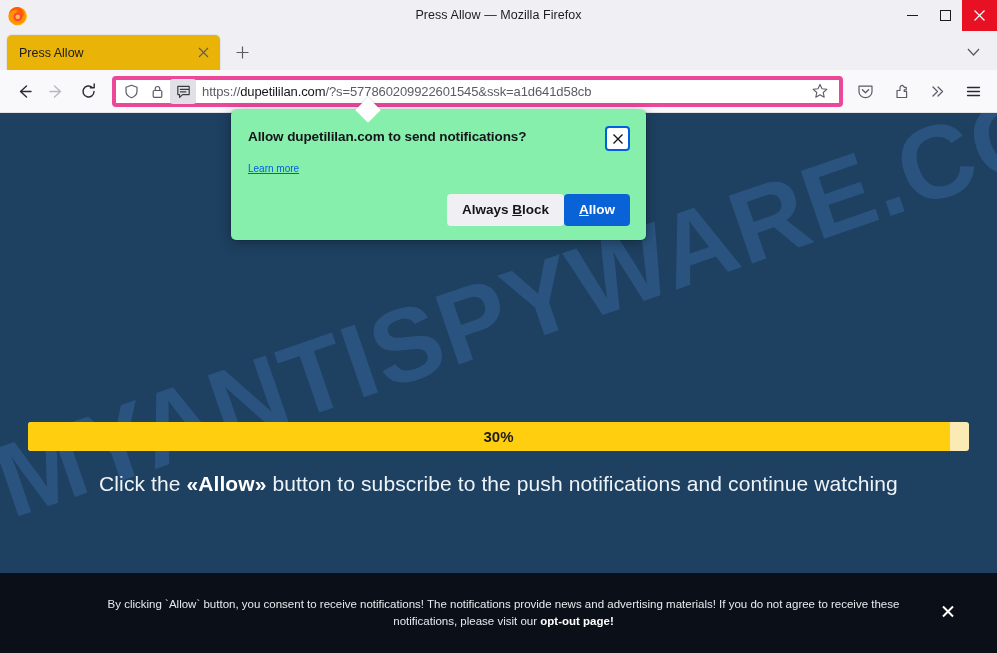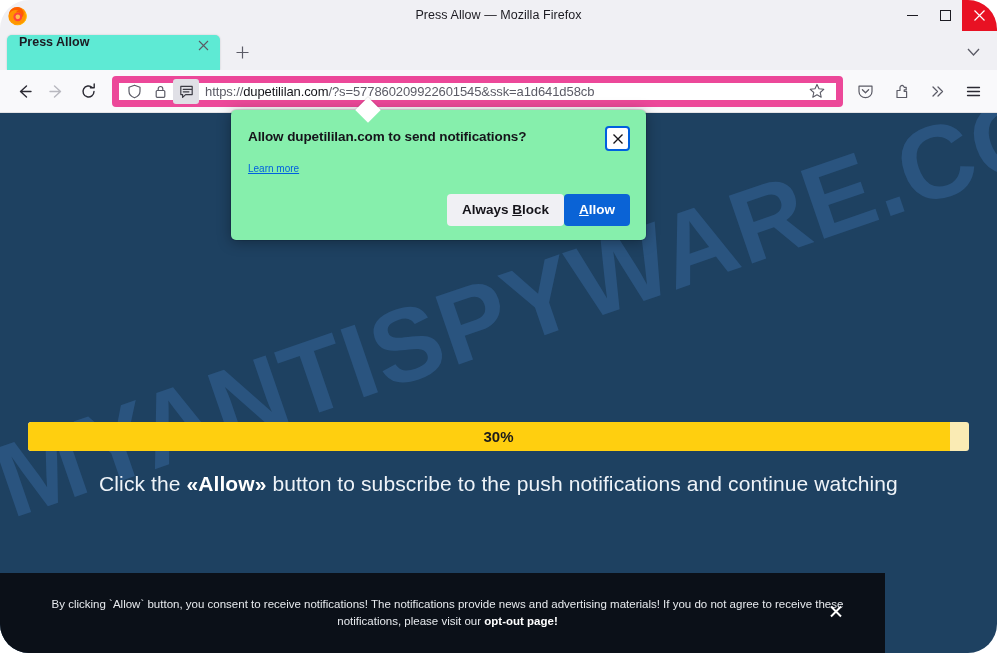--- a/index.html
+++ b/index.html
@@ -11,21 +11,20 @@
     font-family: "Liberation Sans", sans-serif;
     background: #ffffff;
   }
 
   #app {
     position: relative;
     width: 997px;
     height: 653px;
     overflow: hidden;
     background: #f9f9fb;
-    border-radius: 29px;
   }
 
   
   .titlebar {
     position: relative;
     height: 31px;
     background: #f0f0f4;
     border-bottom: 1px solid #f0f0f4;
     display: flex;
     align-items: center;
@@ -65,26 +64,26 @@
     height: 39px;
     background: #f0f0f4;
     display: flex;
     align-items: flex-end;
     padding-left: 7px;
   }
   .tab {
     position: relative;
     width: 213px;
     height: 35px;
-    background: #5eead4;
+    background: #eab308;
     border-radius: 5px 5px 0 0;
     display: flex;
+    align-items: center;
     padding: 0 6px 0 12px;
     box-shadow: 0 0 2px rgba(0,0,0,0.18);
-    font-weight: bold;
   }
   .tab-label {
     flex: 1;
     font-size: 12.5px;
     color: #1c1b22;
     white-space: nowrap;
     overflow: hidden;
     text-overflow: ellipsis;
   }
   .tab-close {
@@ -119,21 +118,21 @@
     width: 32px; height: 32px;
     display: flex; align-items: center; justify-content: center;
     border-radius: 4px;
     flex: 0 0 auto;
   }
   .urlbar {
     flex: 1;
     height: 31px;
     margin: 0 6px 0 8px;
     background: #ffffff;
-    border: 7px solid #ec4899;
+    border: 4px solid #ec4899;
     border-radius: 4px;
     display: flex;
     align-items: center;
     padding: 0 6px 0 2px;
     min-width: 0;
   }
   .ib-icon {
     width: 26px; height: 25px;
     display: flex; align-items: center; justify-content: center;
     border-radius: 3px;
@@ -216,21 +215,21 @@
     color: #eef3f8;
     font-weight: 400;
     letter-spacing: 0.1px;
   }
   .cta-text b { font-weight: 700; color: #ffffff; }
 
   
   .consent {
     position: absolute;
     left: 0; bottom: 0;
-    width: 885px;
+    width: 997px;
     height: 80px;
     background: #0b1018;
     display: flex;
     align-items: center;
     justify-content: center;
   }
   .consent-text {
     width: 850px;
     text-align: center;
     font-size: 11.5px;

